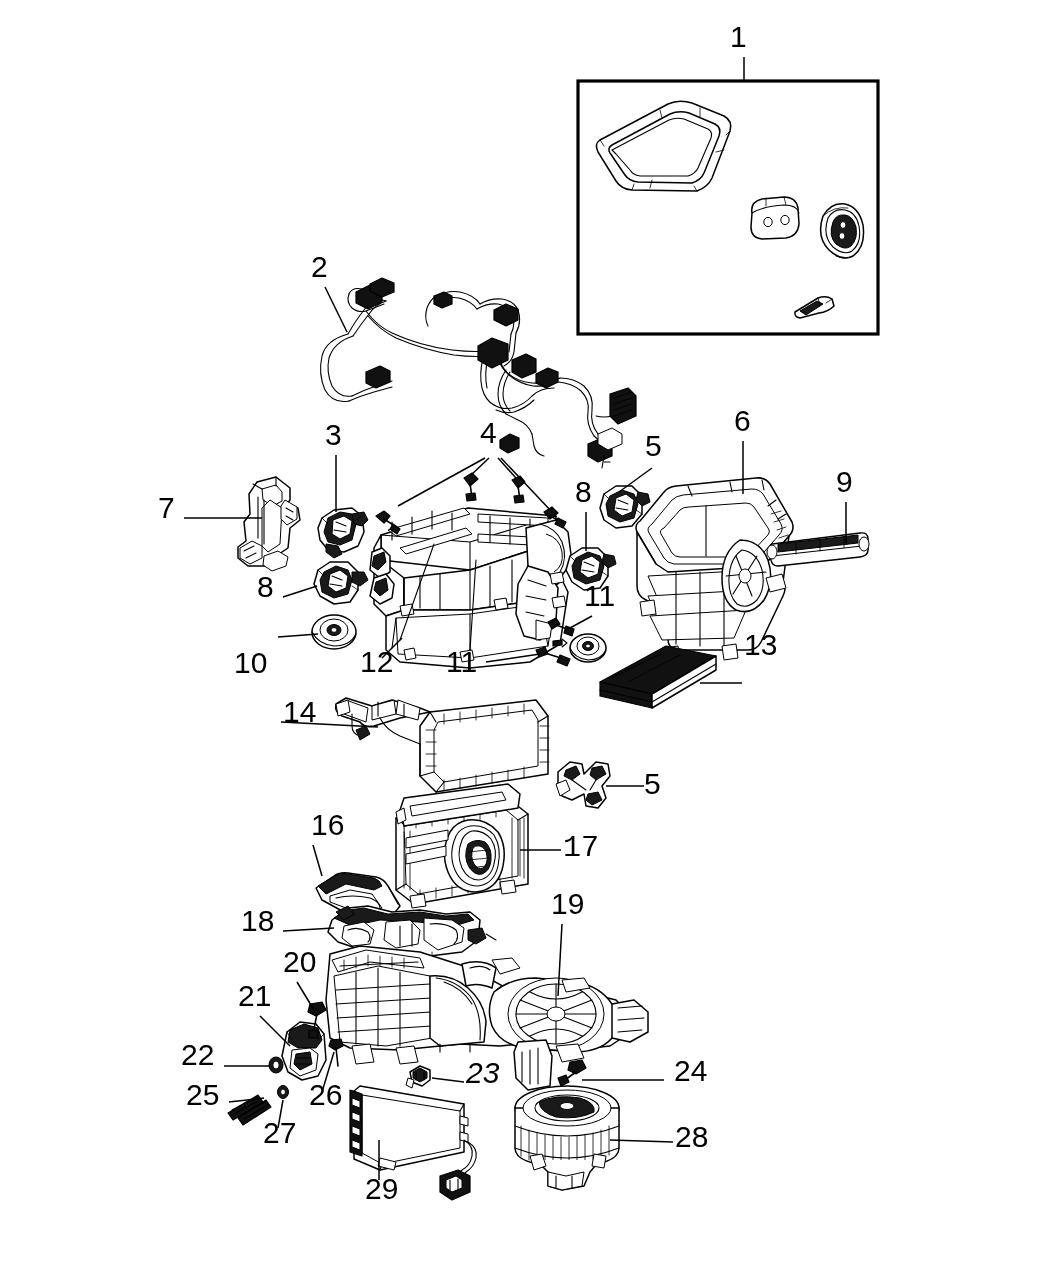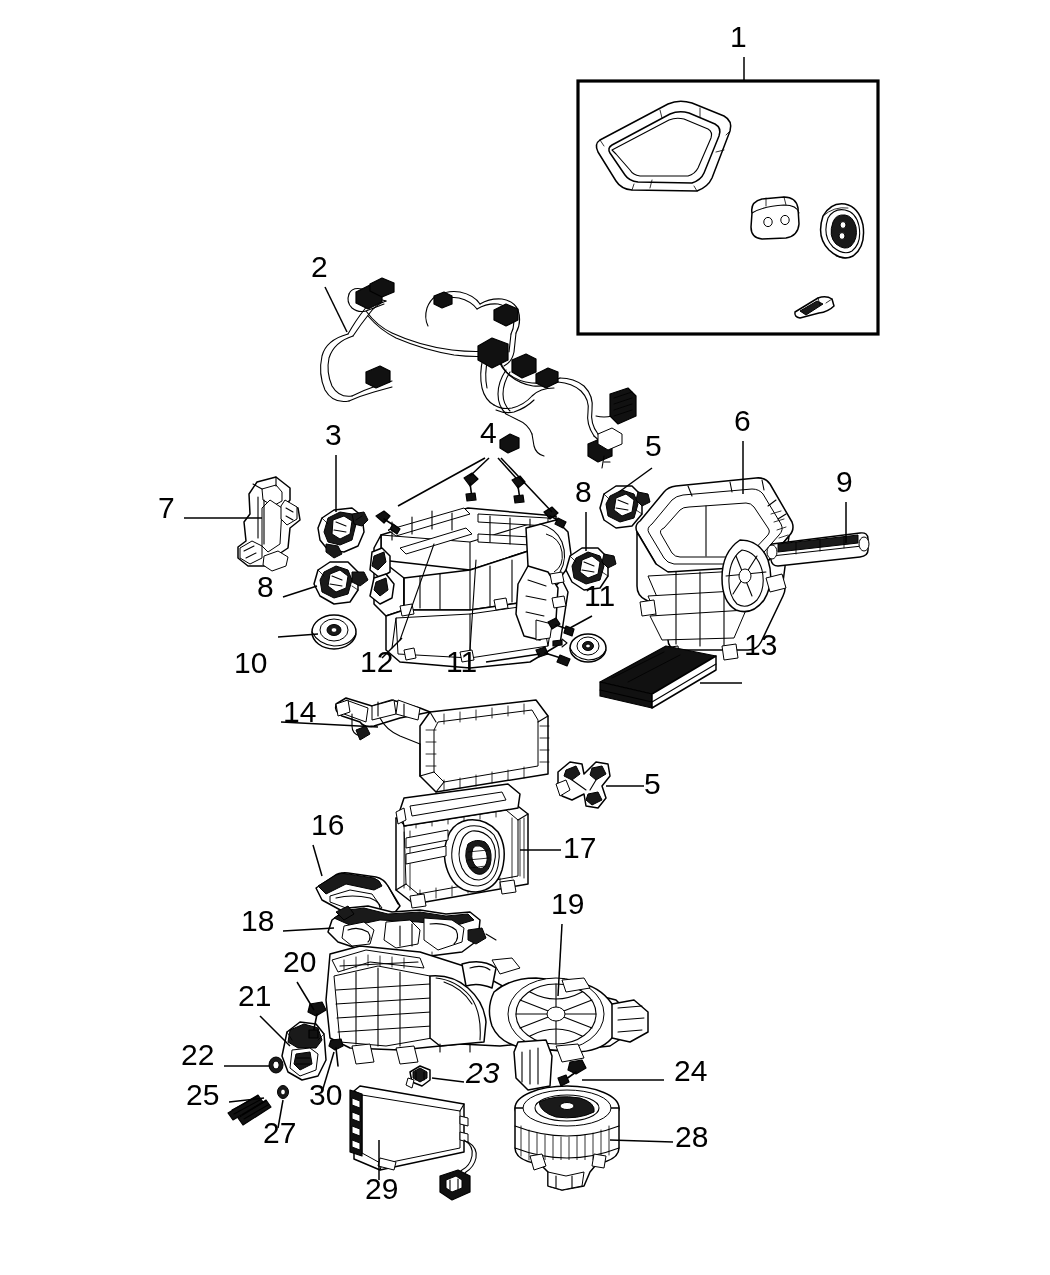--- a/index.html
+++ b/index.html
@@ -656,27 +656,27 @@
   <div class="callout-label" style="left:575px;  top:477px;">8</div>
   <div class="callout-label" style="left:836px;  top:467px;">9</div>
   <div class="callout-label" style="left:234px;  top:612px;margin-top:36px;">10</div>
   <div class="callout-label" style="left:584px;  top:581px;">11</div>
   <div class="callout-label" style="left:446px;  top:647px;">11</div>
   <div class="callout-label" style="left:360px;  top:647px;">12</div>
   <div class="callout-label" style="left:744px;  top:630px;">13</div>
   <div class="callout-label" style="left:239px;  top:697px;margin-left:44px;">14</div>
   <div class="callout-label" style="left:644px;  top:769px;">5</div>
   <div class="callout-label" style="left:301px;  top:810px;margin-left:10px;">16</div>
-  <div class="callout-label" style="left:563px;  top:833px;">17</div>
+  <div class="callout-label" style="left:563px;  top:833px;font-family:Liberation Mono, monospace;">17</div>
   <div class="callout-label" style="left:241px;  top:906px;text-align:center;">18</div>
   <div class="callout-label" style="left:551px;  top:889px;text-align:right;">19</div>
   <div class="callout-label" style="left:283px;  top:947px;">20</div>
   <div class="callout-label" style="left:238px;  top:981px;">21</div>
   <div class="callout-label" style="left:181px;  top:1040px;">22</div>
   <div class="callout-label" style="left:466px;  top:1058px;font-style:italic;">23</div>
   <div class="callout-label" style="left:666px;  top:1056px;margin-left:8px;">24</div>
   <div class="callout-label" style="left:186px;  top:1080px;text-align:center;">25</div>
-  <div class="callout-label" style="left:309px;  top:1080px;">30</div>
+  <div class="callout-label" style="left:309px;  top:1080px;">26</div>
   <div class="callout-label" style="left:263px;  top:1118px;">27</div>
   <div class="callout-label" style="left:675px;  top:1122px;">28</div>
   <div class="callout-label" style="left:365px;  top:1174px;">29</div>
 
 </div>
 
 </body></html>

